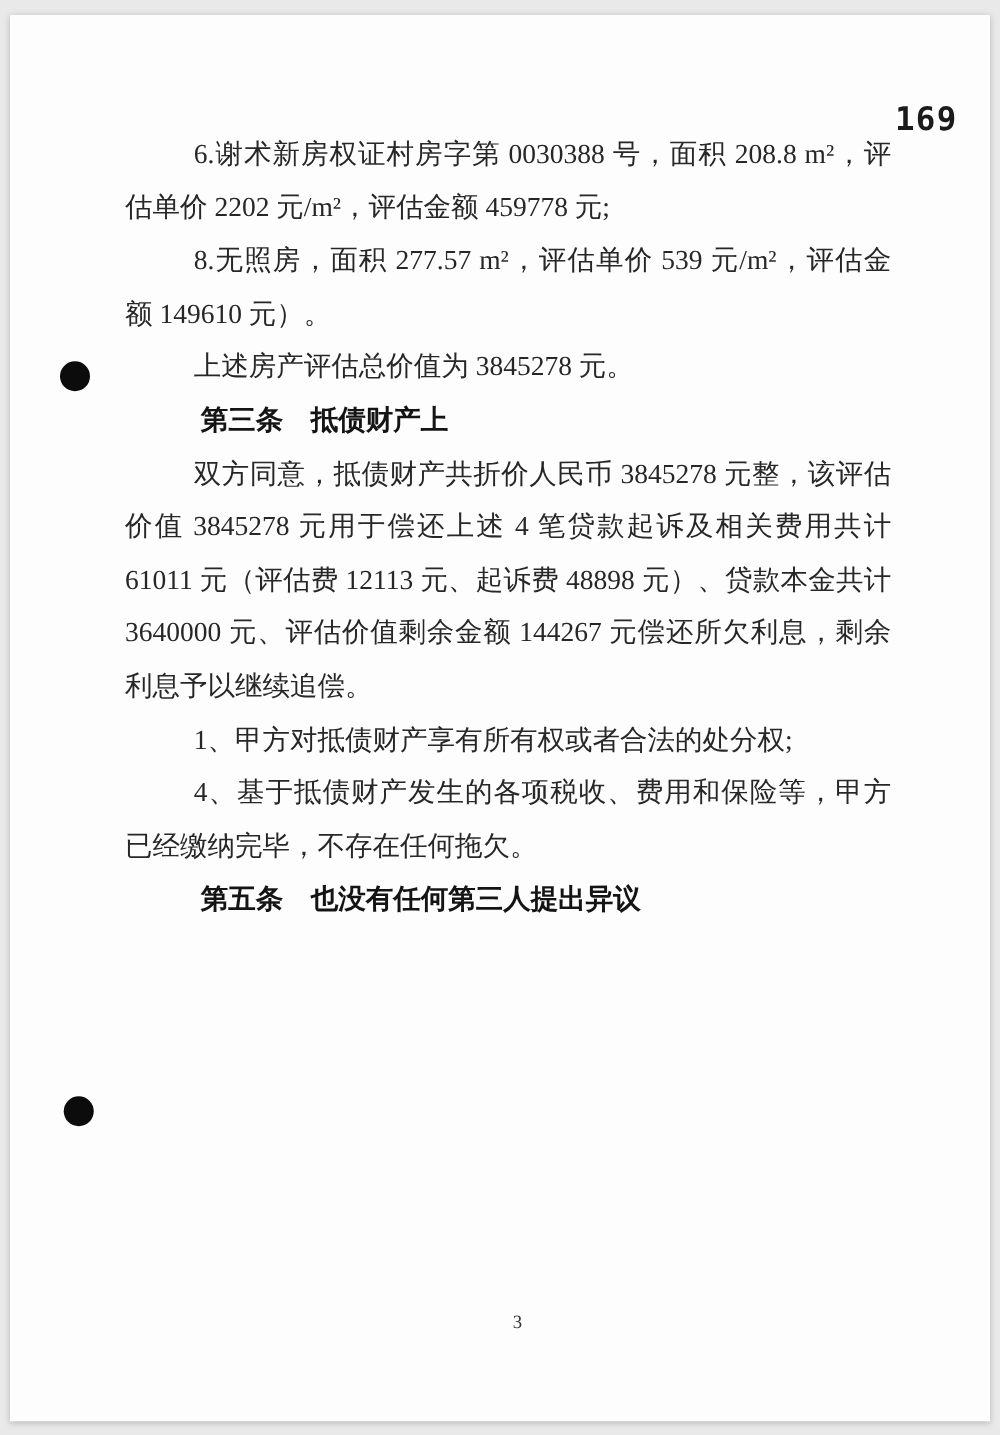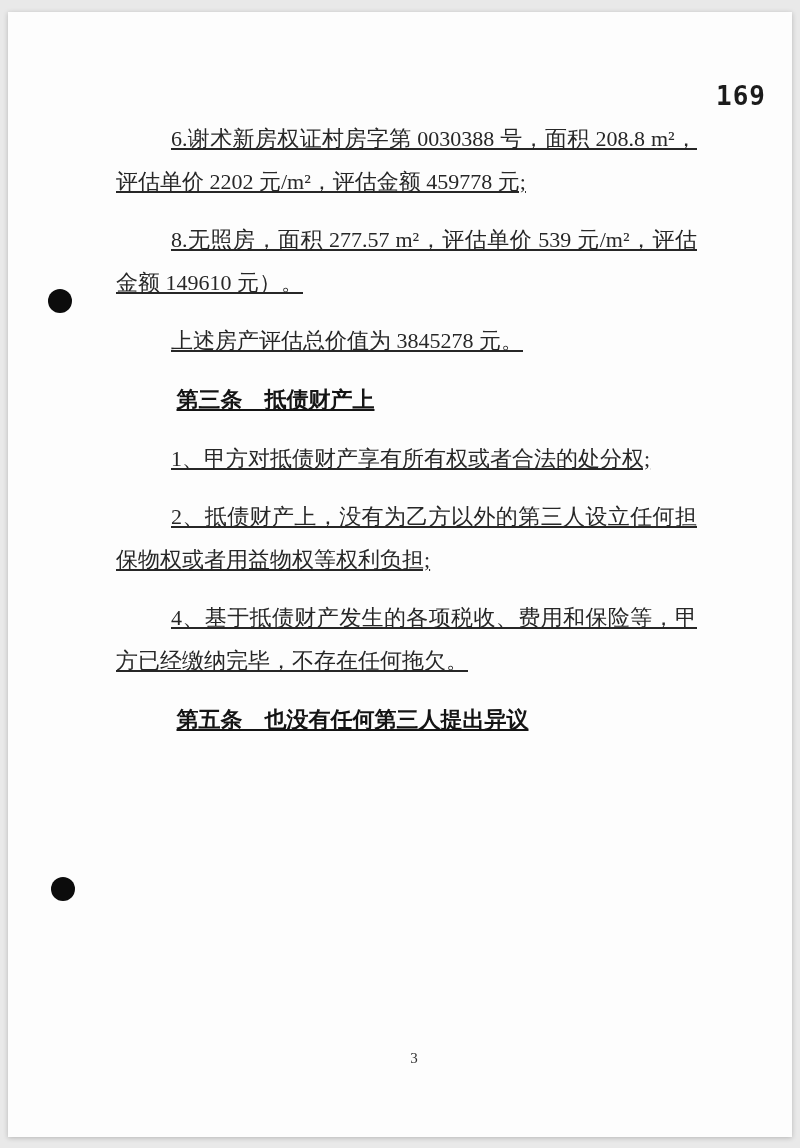--- a/index.html
+++ b/index.html
@@ -39,23 +39,22 @@
     position: absolute;
     left: 92px;
     top: 90px;
     width: 613px;
     font-size: 22px;
     line-height: 42.6px;
     color: #272727;
     text-align: justify;
   }
   .para {
-    margin: 16px;
+    margin: 0;
     text-indent: 2.5em;
-    text-decoration: underline;
   }
   .para.heading {
     font-weight: bold;
     text-indent: 2.75em;
     color: #141414;
   }
   .hole {
     position: absolute;
     width: 24px;
     height: 24px;
@@ -83,22 +82,22 @@
     <div class="corner-num">169</div>
 
     <span class="hole hole-top"></span>
     <span class="hole hole-bottom"></span>
 
     <div class="content" id="doc-body">
         <p class="para">6.谢术新房权证村房字第 0030388 号，面积 208.8 m²，评估单价 2202 元/m²，评估金额 459778 元;</p>
         <p class="para">8.无照房，面积 277.57 m²，评估单价 539 元/m²，评估金额 149610 元）。</p>
         <p class="para">上述房产评估总价值为 3845278 元。</p>
         <p class="para heading">第三条　抵债财产上</p>
+        <p class="para">双方同意，抵债财产共折价人民币 3845278 元整，该评估价值 3845278 元用于偿还上述 4 笔贷款起诉及相关费用共计 61011 元（评估费 12113 元、起诉费 48898 元）、贷款本金共计 3640000 元、评估价值剩余金额 144267 元偿还所欠利息，剩余利息予以继续追偿。</p>
         <p class="para">1、甲方对抵债财产享有所有权或者合法的处分权;</p>
-        <p class="para">2、抵债财产上，没有为乙方以外的第三人设立任何担保物权或者用益物权等权利负担;</p>
         <p class="para">4、基于抵债财产发生的各项税收、费用和保险等，甲方已经缴纳完毕，不存在任何拖欠。</p>
         <p class="para heading">第五条　也没有任何第三人提出异议</p>
       </div>
 
     <div class="footer-num">3</div>
 
   </div>
 </div>
 
 </body></html>

